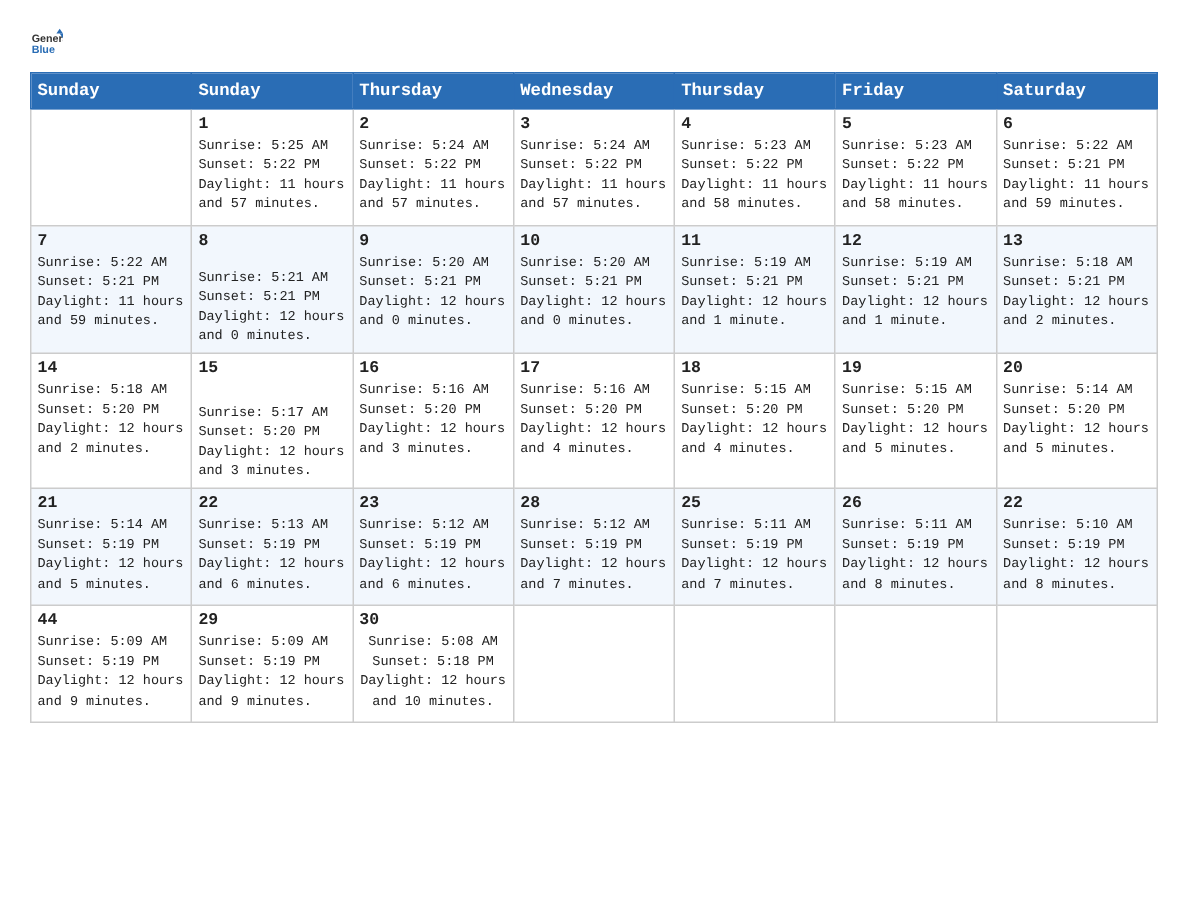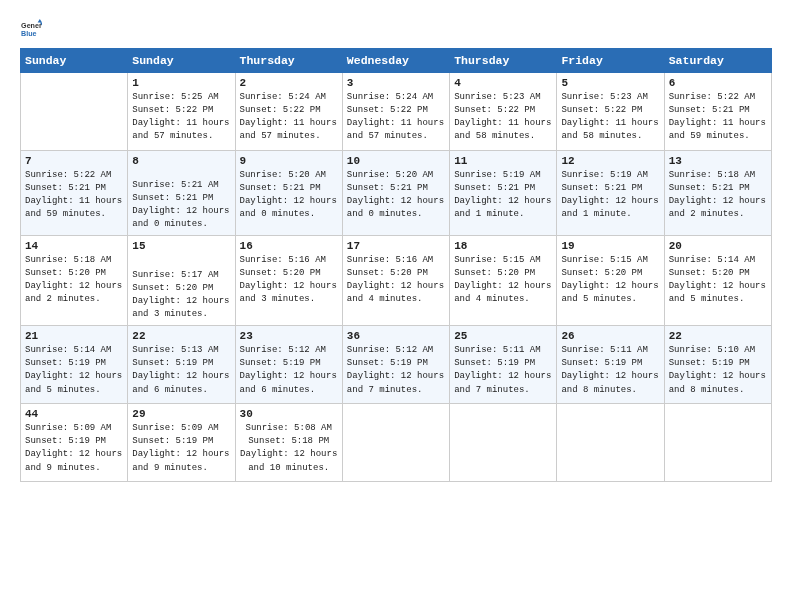--- a/index.html
+++ b/index.html
@@ -289,21 +289,21 @@
 and 6 minutes.</div>
           </td>
           <td>
             <span class="day-number">23</span>
             <div class="day-info" style="white-space: pre-line;">Sunrise: 5:12 AM
 Sunset: 5:19 PM
 Daylight: 12 hours
 and 6 minutes.</div>
           </td>
           <td>
-            <span class="day-number">36</span>
+            <span class="day-number">28</span>
             <div class="day-info" style="white-space: pre-line;">Sunrise: 5:12 AM
 Sunset: 5:19 PM
 Daylight: 12 hours
 and 7 minutes.</div>
           </td>
           <td>
             <span class="day-number">25</span>
             <div class="day-info" style="white-space: pre-line;">Sunrise: 5:11 AM
 Sunset: 5:19 PM
 Daylight: 12 hours

